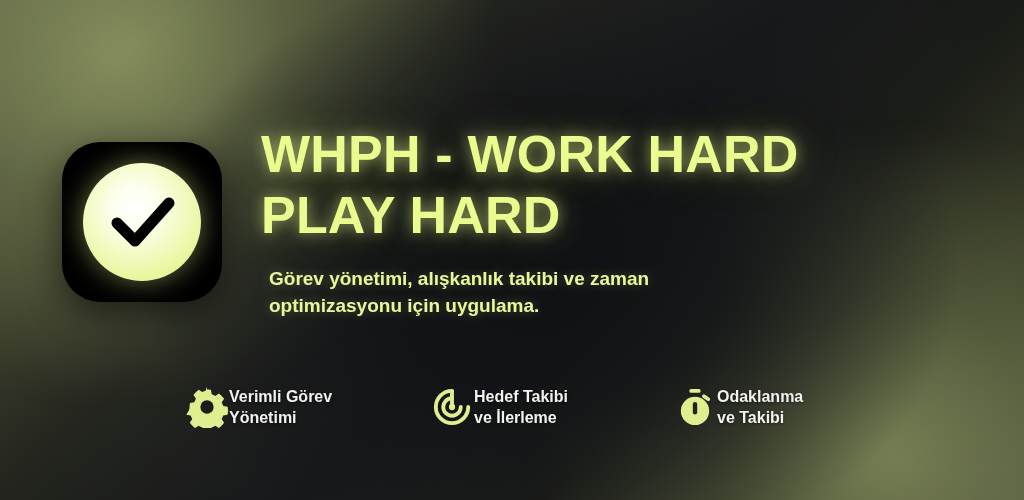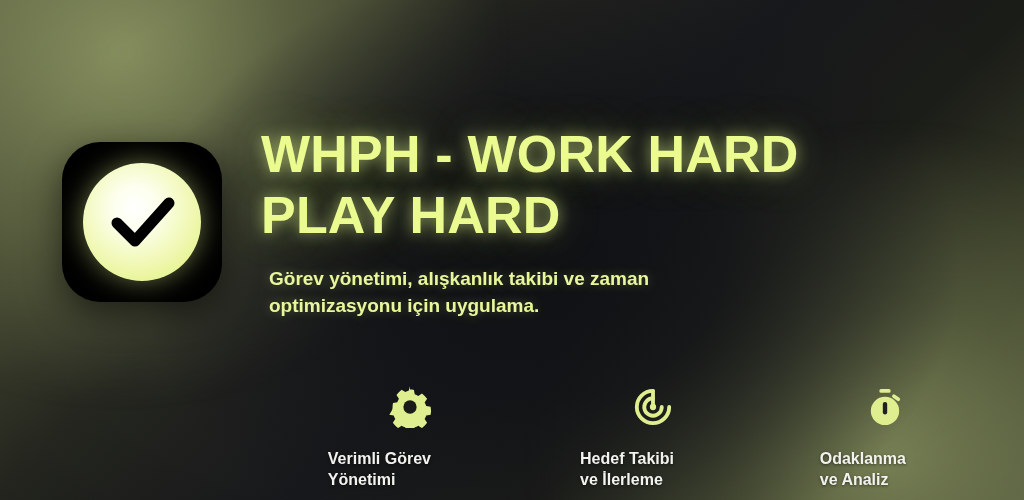--- a/index.html
+++ b/index.html
@@ -131,23 +131,22 @@
   .features {
     position: absolute;
     left: 186px;
     top: 386px;
     width: 720px;
     display: flex;
     align-items: flex-start;
   }
   .feature {
     display: flex;
-    align-items: flex-end;
-    gap: 20px;
-    flex-direction: column;
+    align-items: flex-start;
+    gap: 1px;
   }
   .feature:nth-child(1) { width: 245px; }
   .feature:nth-child(2) { width: 243px; }
   .feature:nth-child(3) { width: 232px; }
   .feature-icon {
     flex: 0 0 auto;
     width: 42px;
     height: 42px;
     display: block;
   }
@@ -210,18 +209,18 @@
       </div>
 
       <div class="feature">
         <svg class="feature-icon" viewBox="0 0 48 48">
           <rect x="17.5" y="3.5" width="13" height="4.2" rx="2.1" fill="#dfee8e"></rect>
           <path d="M34.2 11.6 L39.2 15.2" stroke="#dfee8e" stroke-width="4.2" stroke-linecap="round"></path>
           <circle cx="24" cy="28.5" r="16.2" fill="#dfee8e"></circle>
           <rect x="21.5" y="18.2" width="5" height="14.4" rx="2.5" fill="#20231c"></rect>
         </svg>
         <div class="feature-label">Odaklanma
-ve Analiz</div>
+ve Takibi</div>
       </div>
 
     </div>
   </div>
 </div>
 
 </body></html>

